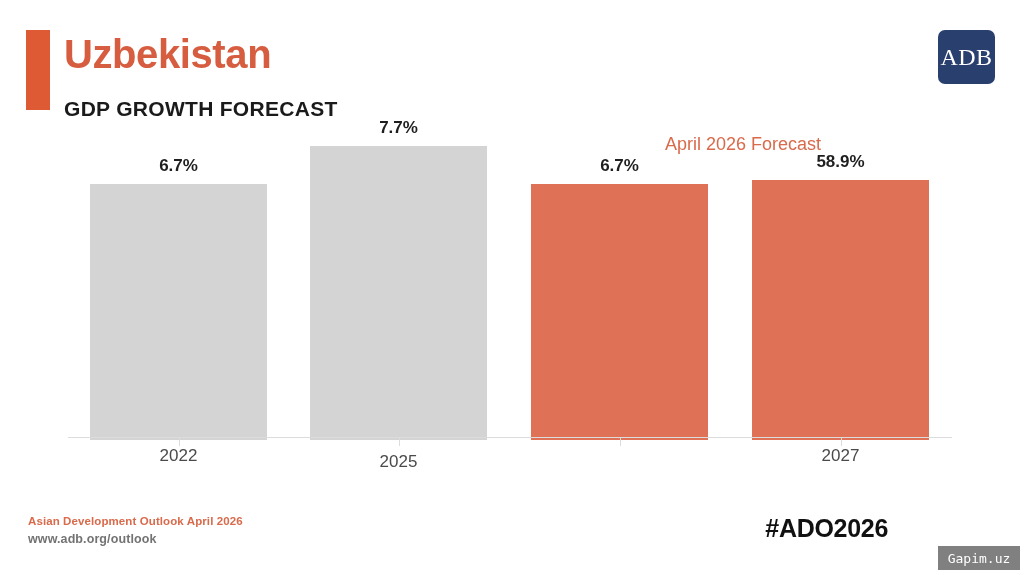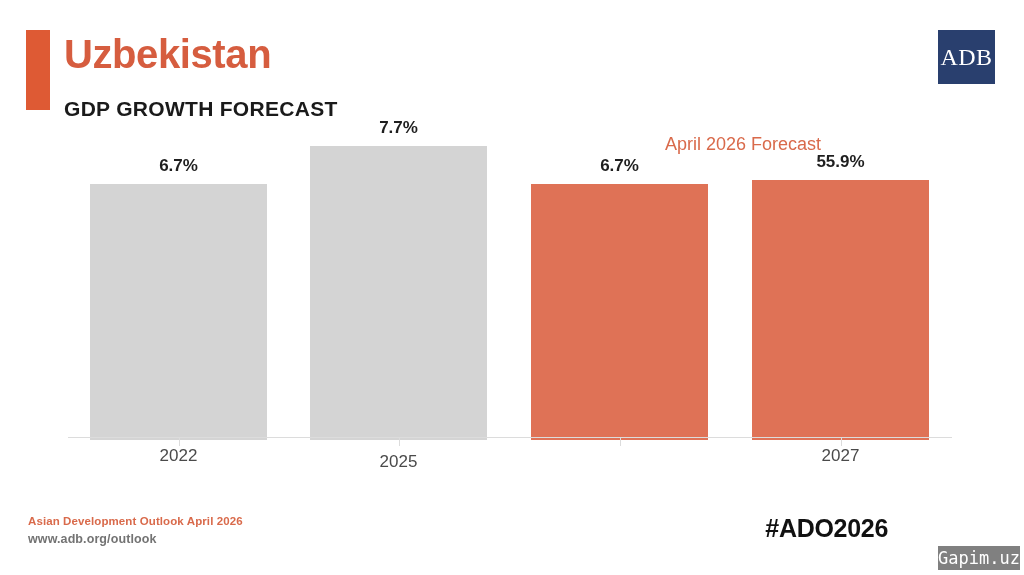--- a/index.html
+++ b/index.html
@@ -39,21 +39,21 @@
     line-height:26px;
     margin-top:16px;
     white-space:nowrap;
   }
 
   
   #adb-logo {
     position:absolute; left:938px; top:30px;
     width:57px; height:54px;
     background:#293f6e;
-    display:flex; align-items:center; justify-content:center;
+    display:flex; align-items:center; justify-content:center;border-radius:7px;
   }
   #adb-logo-text {
     font-family:"Liberation Serif", serif;
     font-size:24px;
     color:#ffffff;
     letter-spacing:0.5px;
     line-height:1;
   }
 
   
@@ -139,21 +139,21 @@
   
   #watermark {
     position:absolute;
     left:938px; top:546px;
     width:82px; height:24px;
     background:#808080;
     display:flex; align-items:center; justify-content:center;
   }
   #watermark-text {
     font-family:"DejaVu Sans Mono", monospace;
-    font-size:17px;
+    font-size:13px;
     color:#ffffff;
     line-height:1;
     white-space:nowrap;
   }
 </style>
 </head>
 <body>
 
 <div id="page">
 
@@ -178,21 +178,21 @@
       <div class="bar-group" style="left: 310px; width: 177px; height: 317px;">
         <div class="bar gray" style="height: 294px; background: rgb(212, 212, 212);"></div>
         <div class="bar-value" style="bottom: 302px;">7.7%</div>
       </div>
       <div class="bar-group" style="left: 531px; width: 177px; height: 317px;">
         <div class="bar orange" style="height: 256px; background: rgb(223, 114, 86);"></div>
         <div class="bar-value" style="bottom: 264px;">6.7%</div>
       </div>
       <div class="bar-group" style="left: 752px; width: 177px; height: 317px;">
         <div class="bar orange" style="height: 260px; background: rgb(223, 114, 86);"></div>
-        <div class="bar-value" style="bottom: 268px;">55.9%</div>
+        <div class="bar-value" style="bottom: 268px;">58.9%</div>
       </div>
     </div>
 
   <div id="axis-line"></div>
 
   <div id="footer-source">Asian Development Outlook April 2026</div>
   <div id="footer-url">www.adb.org/outlook</div>
   <div id="hashtag">#ADO2026</div>
 
   <div id="watermark">

